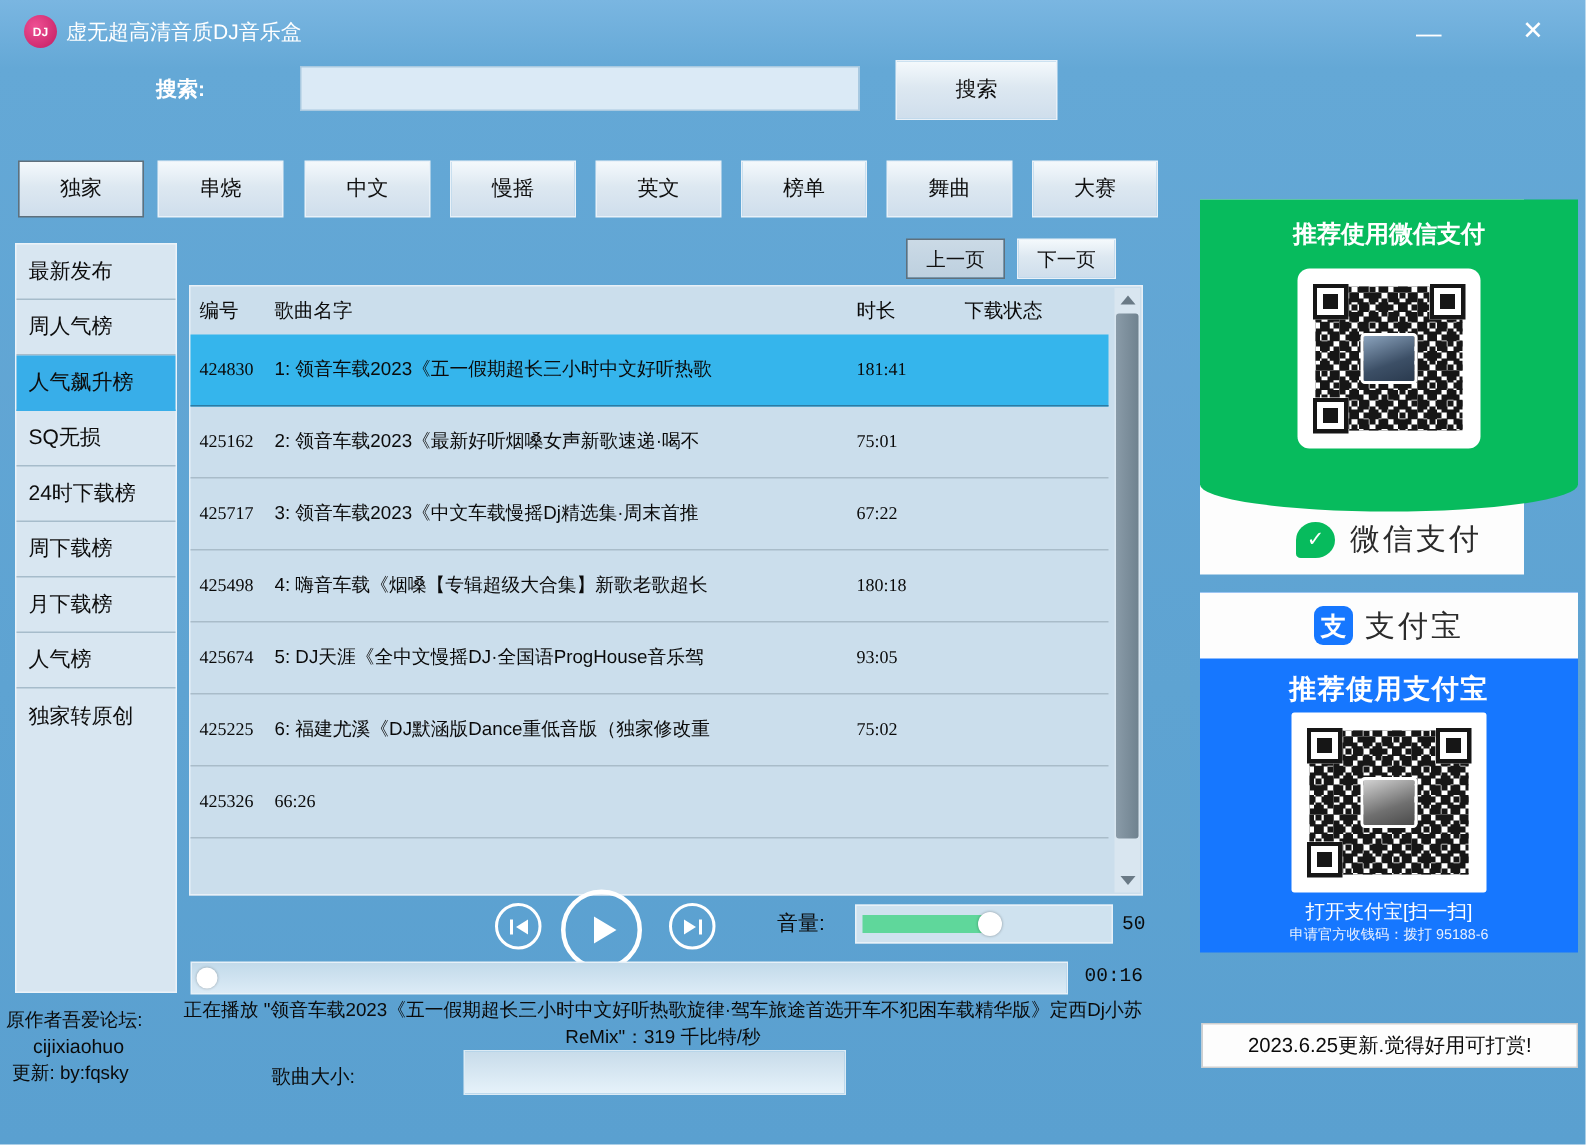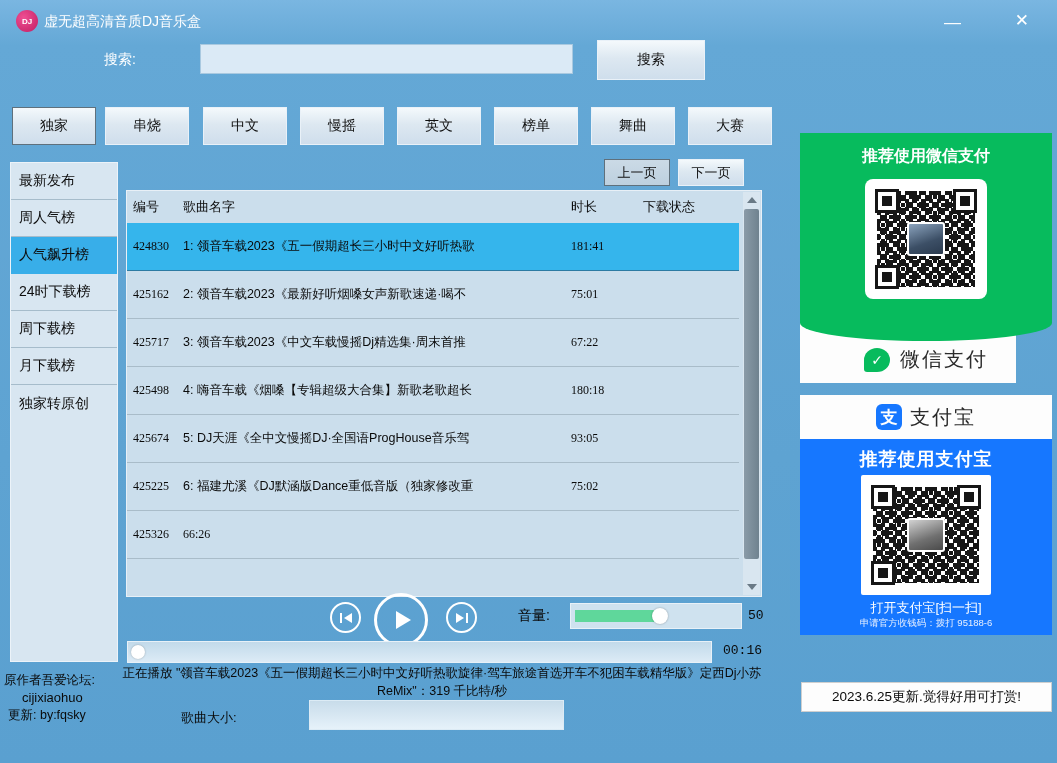--- a/index.html
+++ b/index.html
@@ -15,21 +15,21 @@
   .win-btn{color:#fff;font-size:17px;line-height:17px;cursor:default;}
   .win-min{right:96px;top:14px;}
   .win-close{right:28px;top:12px;}
   
   .btn{background:linear-gradient(180deg,#f4f9fc,#dde8f1 45%,#cfdeec);
     border:1px solid #e9f1f8;color:#101010;font-size:14px;
     display:flex;align-items:center;justify-content:center;box-sizing:border-box;}
   .btn.focused{border:1px solid #5f707c;}
   .btn.pressed{background:linear-gradient(180deg,#cbdae6,#bdd0df);border:1px solid #5f707c;}
   
-  .search-label{left:104px;top:51px;color:#fff;font-size:14px;}
+  .search-label{left:104px;top:51px;color:#fff;font-size:14px;font-weight:bold;}
   .search-input{left:200px;top:44px;width:373px;height:30px;background:#dbeaf6;
     border:1px solid #a9c9e0;box-sizing:border-box;font-size:14px;padding:0 6px;outline:none;}
   .search-btn{left:597px;top:40px;width:108px;height:40px;}
   
   .cat-btn{top:107px;width:84px;height:38px;}
   
   .page-btn{top:159px;width:66px;height:27px;font-size:13px;}
   
   .sidebar{left:10px;top:162px;width:108px;height:500px;background:#d8e6f1;
     border:1px solid #ecf3f9;box-sizing:border-box;}
@@ -141,23 +141,25 @@
   <div class="abs btn cat-btn" style="left:591px">舞曲</div>
   <div class="abs btn cat-btn" style="left:688px">大赛</div>
 
   <div class="abs btn page-btn pressed" style="left:604px">上一页</div>
   <div class="abs btn page-btn" style="left:678px">下一页</div>
 
   <div class="abs sidebar">
     <div class="side-item">最新发布</div>
     <div class="side-item">周人气榜</div>
     <div class="side-item selected">人气飙升榜</div>
+    <div class="side-item">SQ无损</div>
     <div class="side-item">24时下载榜</div>
     <div class="side-item">周下载榜</div>
     <div class="side-item">月下载榜</div>
+    <div class="side-item">人气榜</div>
     <div class="side-item">独家转原创</div>
   </div>
 
   <div class="abs songtable">
     <div class="trow thead">
       <div>编号</div>
       <div>歌曲名字</div>
       <div>时长</div>
       <div>下载状态</div>
     </div>

